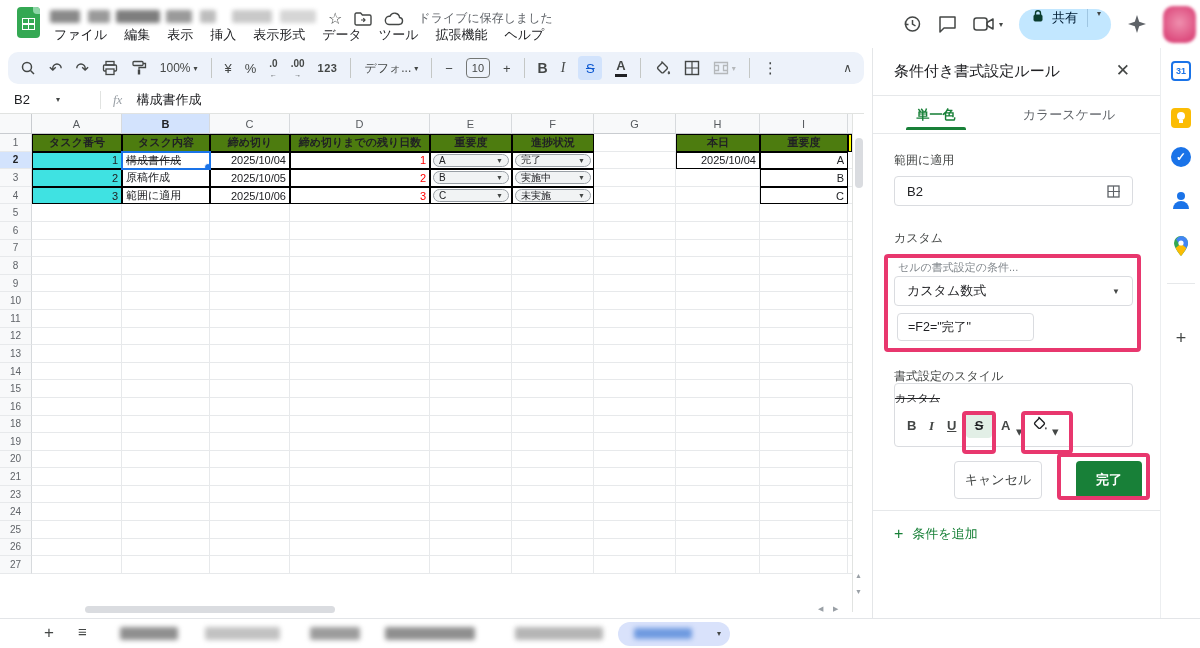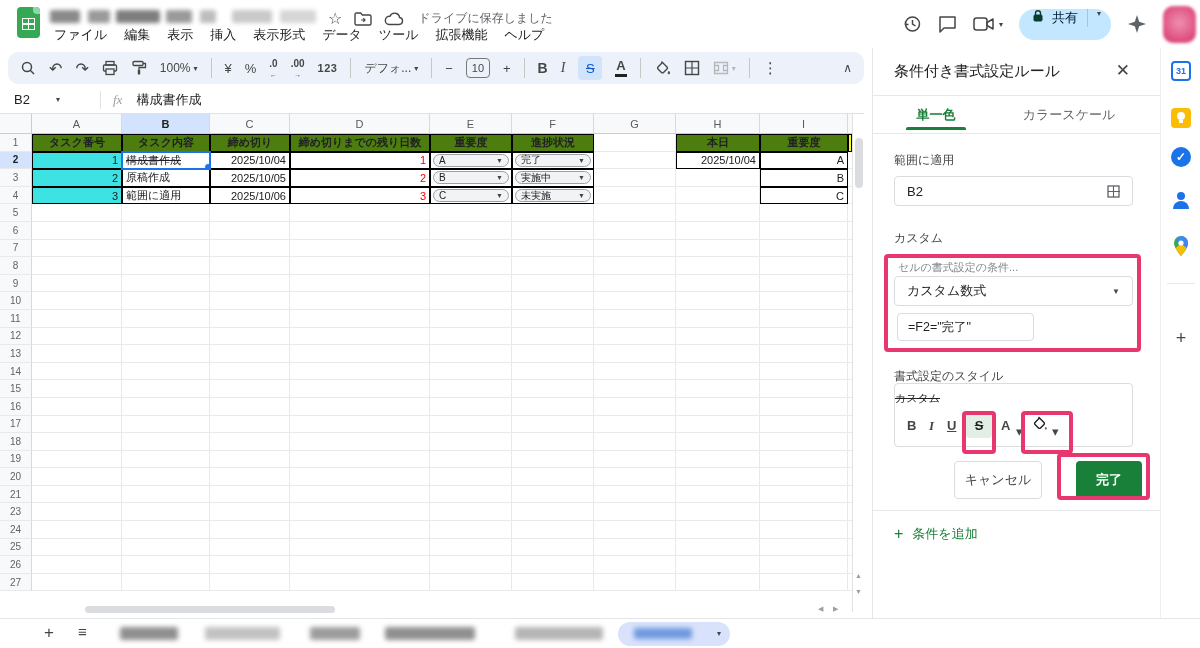--- a/index.html
+++ b/index.html
@@ -538,33 +538,20 @@
           <div class="cell" style="width: 80px;"></div>
           <div class="cell" style="width: 140px;"></div>
           <div class="cell" style="width: 82px;"></div>
           <div class="cell" style="width: 82px;"></div>
           <div class="cell" style="width: 82px;"></div>
           <div class="cell" style="width: 84px;"></div>
           <div class="cell" style="width: 88px;"></div>
           <div class="sliver"></div>
         </div>
         <div class="grid-row">
-          <div class="rowhdr">17</div>
-          <div class="cell" style="width: 90px;"></div>
-          <div class="cell" style="width: 88px;"></div>
-          <div class="cell" style="width: 80px;"></div>
-          <div class="cell" style="width: 140px;"></div>
-          <div class="cell" style="width: 82px;"></div>
-          <div class="cell" style="width: 82px;"></div>
-          <div class="cell" style="width: 82px;"></div>
-          <div class="cell" style="width: 84px;"></div>
-          <div class="cell" style="width: 88px;"></div>
-          <div class="sliver"></div>
-        </div>
-        <div class="grid-row">
           <div class="rowhdr">18</div>
           <div class="cell" style="width: 90px;"></div>
           <div class="cell" style="width: 88px;"></div>
           <div class="cell" style="width: 80px;"></div>
           <div class="cell" style="width: 140px;"></div>
           <div class="cell" style="width: 82px;"></div>
           <div class="cell" style="width: 82px;"></div>
           <div class="cell" style="width: 82px;"></div>
           <div class="cell" style="width: 84px;"></div>
           <div class="cell" style="width: 88px;"></div>

